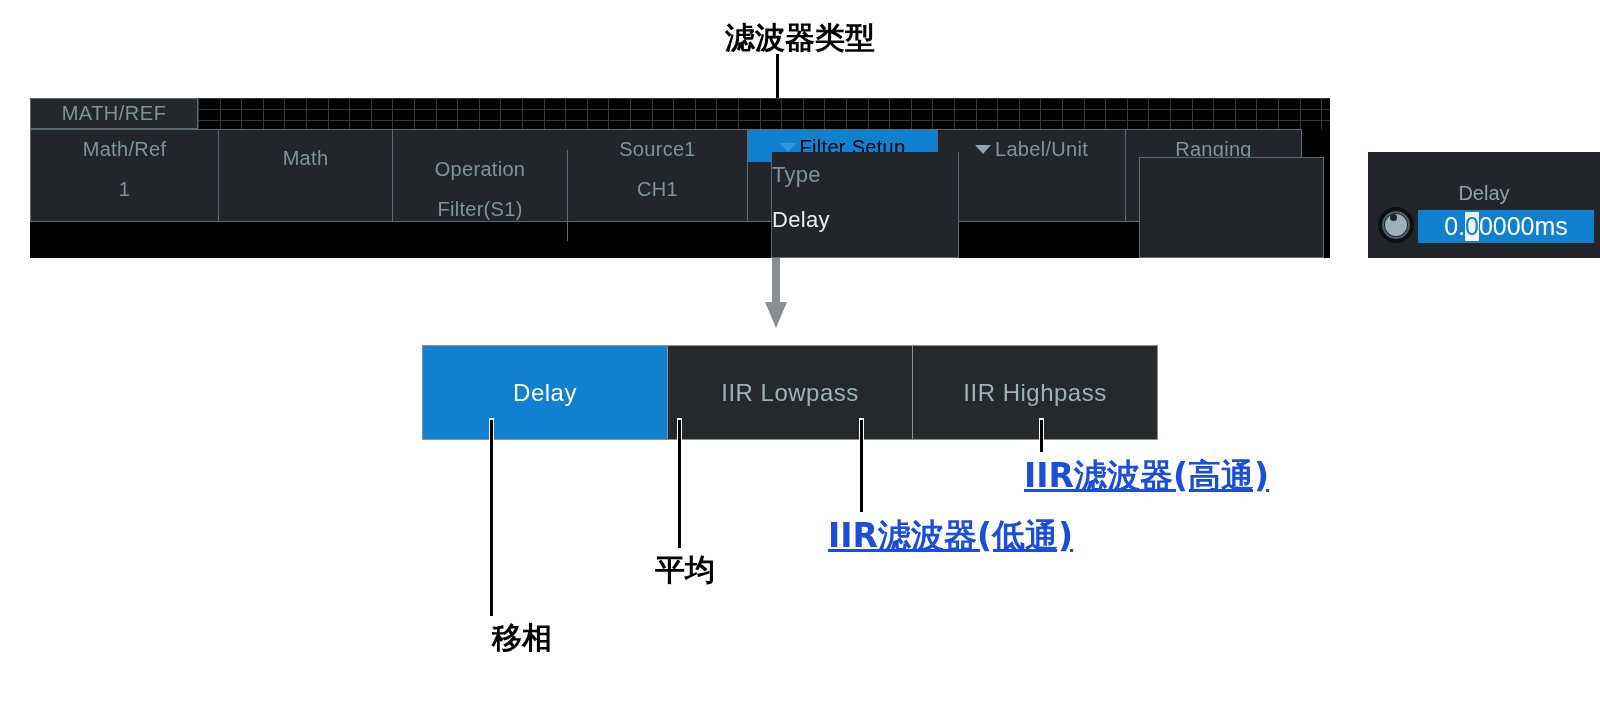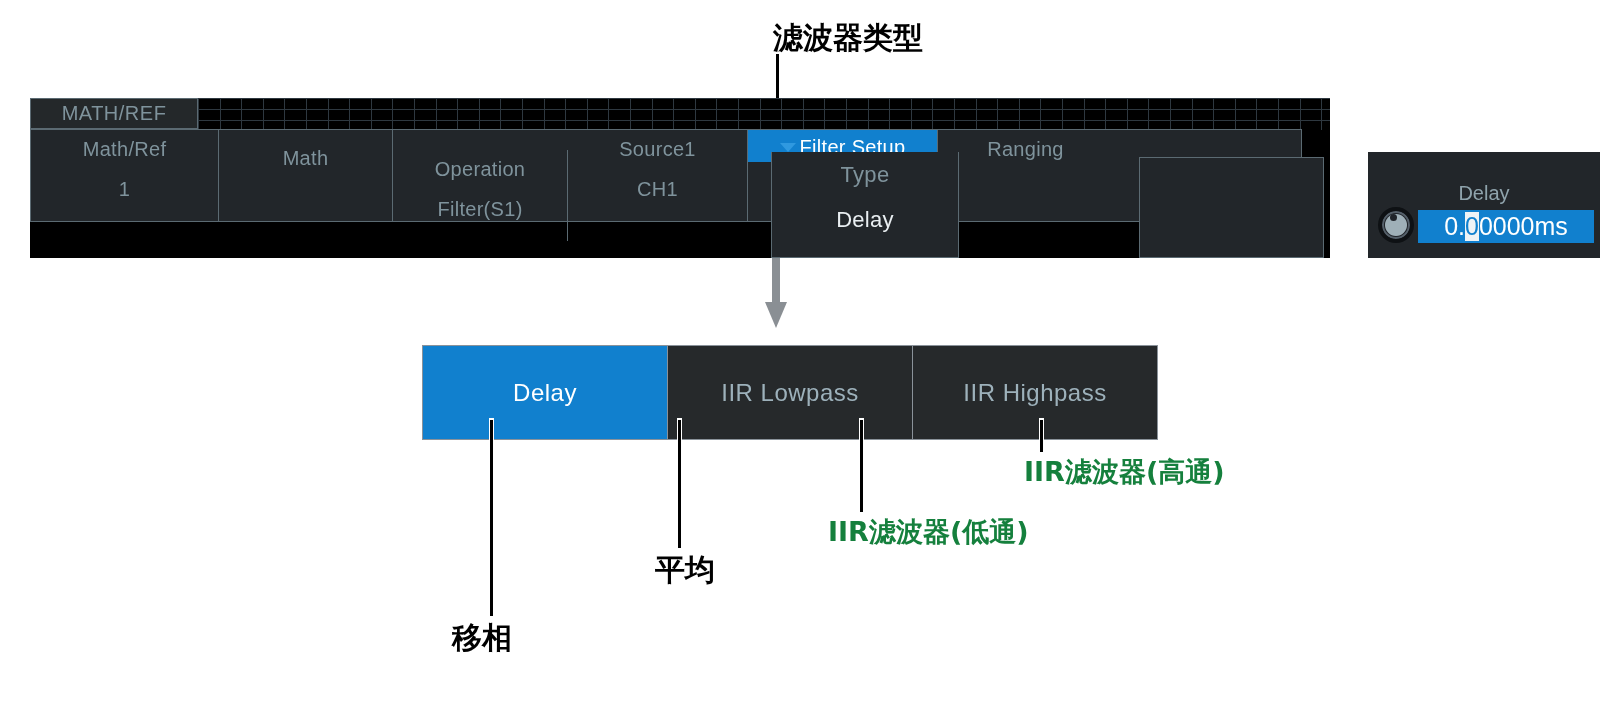--- a/index.html
+++ b/index.html
@@ -56,21 +56,21 @@
     color:#7f939c;font-size:20px;text-align:center;
     padding-top:8px;letter-spacing:.3px;
     white-space:nowrap;
   }
   .mval{
     color:#7f939c;font-size:20px;text-align:center;
     padding-top:17px;letter-spacing:.3px;
     white-space:nowrap;
   }
   .mhead.sel{
-    background:#1180ce;color:#ffffff;
+    background:#1180ce;color:#000000;
     margin:0 0 0 0;padding-top:6px;padding-bottom:3px;
   }
   .tri{
     display:inline-block;width:0;height:0;
     border-left:8px solid transparent;
     border-right:8px solid transparent;
     border-top:9px solid #8ea3ac;
     vertical-align:2px;margin-right:4px;
   }
   .mhead.sel .tri{border-top-color:#2f99e0;}
@@ -78,21 +78,21 @@
   
   #dropdown{
     left:771px;top:152px;width:188px;height:106px;
     background:#22262a;
     border:1px solid #5b6a72;
     border-top:none;
     box-sizing:border-box;
     z-index:30;
   }
   #dropdown .di{
-    font-size:22px;text-align:center;letter-spacing:.3px;
+    font-size:22px;letter-spacing:.3px;
   }
   #dropdown .di1{color:#7f939c;padding-top:10px;}
   #dropdown .di2{color:#e9eef1;padding-top:19px;}
 
   
   #subpanel{
     left:1139px;top:157px;width:185px;height:101px;
     background:#22262a;
     border:1px solid #5b6a72;
     box-sizing:border-box;
@@ -170,38 +170,39 @@
 
   
   .cn{
     color:#000000;
     font-family:"DejaVu Sans","Liberation Sans",sans-serif;
     font-weight:bold;
     font-size:30px;
     white-space:nowrap;
   }
   .cnsm{
-    color:#15803d;
+    color:#1d4ed8;
     font-family:"DejaVu Sans","Liberation Sans",sans-serif;
     font-weight:bold;
-    font-size:27px;
-    white-space:nowrap;
+    font-size:33px;
+    white-space:nowrap;
+    text-decoration:underline;
   }
   .vline{background:#000000;width:3px;}
   .vline-w{background:#ffffff;width:5px;}
 
   
   #big-arrow{
     left:765px;top:250px;width:22px;height:78px;
   }
 </style>
 </head>
 <body>
 
-<div class="abs cn" style="left:773px;top:18px;">滤波器类型</div>
+<div class="abs cn" style="left:725px;top:18px;">滤波器类型</div>
 
 <div class="abs vline" style="left:776px;top:54px;height:100px;"></div>
 <div class="abs vline-w" style="left:775px;top:125px;height:32px;background:#ffffff;"></div>
 <div class="abs vline" style="left:776px;top:126px;height:29px;"></div>
 
 <div class="abs" id="scope">
 
   <div class="abs" id="grid-strip"></div>
 
   <div class="abs" id="title-cell">MATH/REF</div>
@@ -226,20 +227,25 @@
       <div class="mhead">Source1</div>
       <div class="mval">CH1</div>
     </div>
 
     <div class="mcol" style="width:190px;">
       <div class="mhead sel">
         <span class="tri"></span><span>Filter Setup</span>
       </div>
     </div>
 
+    <div class="mcol" style="width:188px;">
+      <div class="mhead">
+        <span class="tri"></span><span>Label/Unit</span>
+      </div>
+    </div>
 
     <div class="mcol" style="width:175px;">
       <div class="mhead">Ranging</div>
     </div>
 
   </div>
 </div>
 
 <div class="abs" id="subpanel"></div>
 
@@ -267,21 +273,21 @@
 </svg>
 
 <div class="abs" id="options">
   <div class="opt active">Delay</div>
   <div class="opt">IIR Lowpass</div>
   <div class="opt">IIR Highpass</div>
 </div>
 
 <div class="abs vline-w" style="left:489px;top:418px;height:24px;"></div>
 <div class="abs vline" style="left:490px;top:420px;height:196px;"></div>
-<div class="abs cn" style="left:452px;top:618px;">移相</div>
+<div class="abs cn" style="left:492px;top:618px;">移相</div>
 
 <div class="abs vline-w" style="left:677px;top:418px;height:24px;"></div>
 <div class="abs vline" style="left:678px;top:420px;height:128px;"></div>
 <div class="abs cn" style="left:655px;top:550px;">平均</div>
 
 <div class="abs vline-w" style="left:859px;top:418px;height:24px;"></div>
 <div class="abs vline" style="left:860px;top:420px;height:92px;"></div>
 <div class="abs cnsm" style="left:828px;top:514px;">IIR滤波器(低通)</div>
 
 <div class="abs vline-w" style="left:1039px;top:418px;height:24px;"></div>

